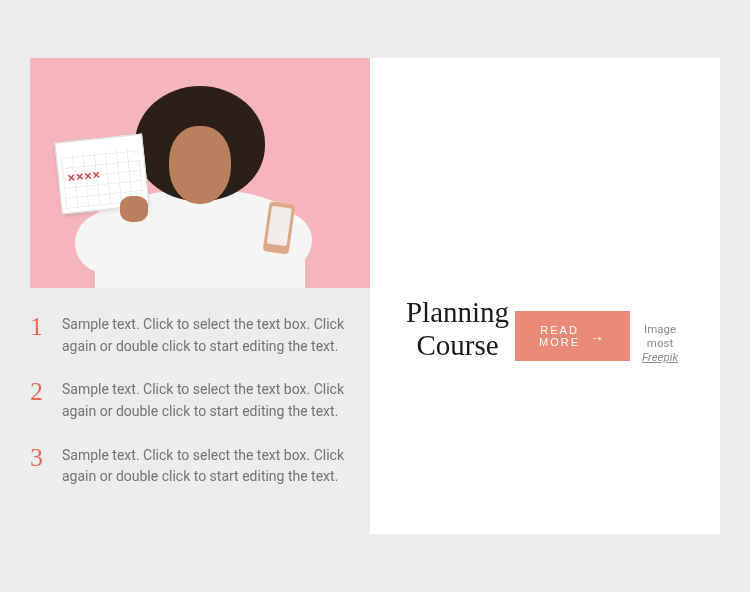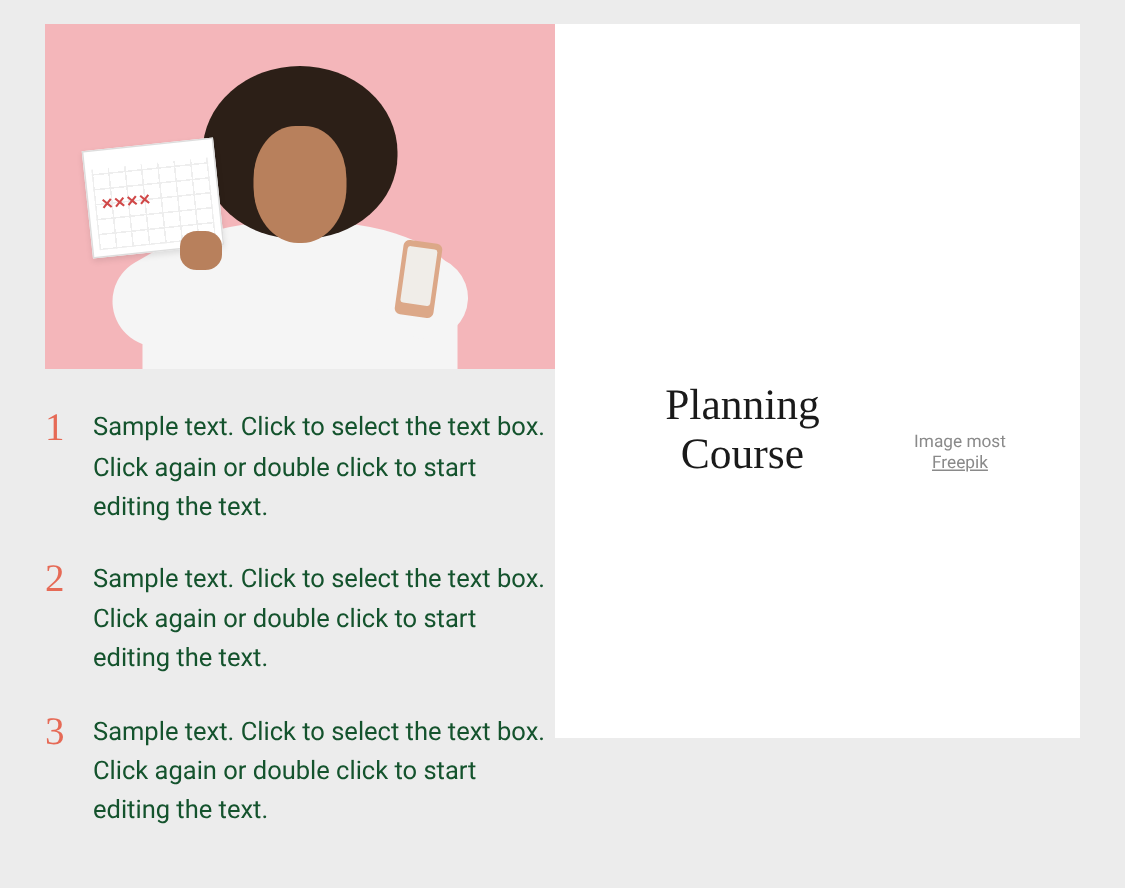--- a/index.html
+++ b/index.html
@@ -154,22 +154,22 @@
 .list-num {
   font-family: Georgia, "Times New Roman", serif;
   font-size: 26px;
   font-weight: 400;
   color: #e66a56;
   line-height: 1;
   width: 18px;
   flex-shrink: 0;
 }
 .list-text {
-  font-size: 17px;
-  color: #14532d;
+  font-size: 14px;
+  color: #737373;
   line-height: 1.55;
 }
 .right-col {
   width: 350px;
   background: #fff;
   padding: 110px 30px 30px 30px;
   height: 476px;
   display: flex;
   align-items: center;
   text-align: center;
@@ -204,20 +204,21 @@
   font-size: 14px;
 }
 .credit {
   margin-top: 14px;
   font-size: 11.5px;
   color: #8a8a8a;
 }
 .credit-link {
   color: #8a8a8a;
   text-decoration: underline;
+  font-style: italic;
 }
 </style>
 </head>
 <body>
 
 <div class="container">
   <div class="left-col">
     <div class="image-box">
       <div class="person">
         <div class="shirt"></div>
@@ -243,17 +244,21 @@
         <div class="list-text">Sample text. Click to select the text box. Click again or double click to start editing the text.</div>
       </div>
       <div class="list-item">
         <div class="list-num">3</div>
         <div class="list-text">Sample text. Click to select the text box. Click again or double click to start editing the text.</div>
       </div>
     </div>
   </div>
   <div class="right-col">
     <div class="title">Planning Course</div>
+    <button class="btn">
+      <span>READ MORE</span>
+      <span class="arrow-icon">→</span>
+    </button>
     <div class="credit">
       <span>Image most </span><a class="credit-link">Freepik</a>
     </div>
   </div>
 </div>
 
 </body></html>

